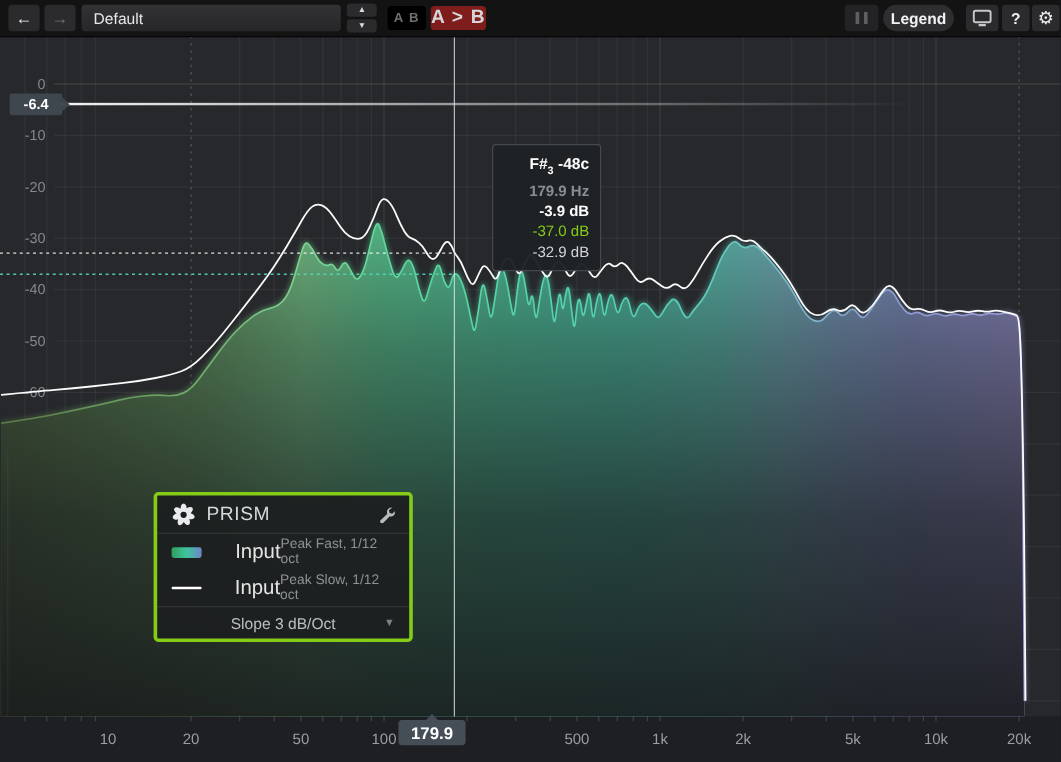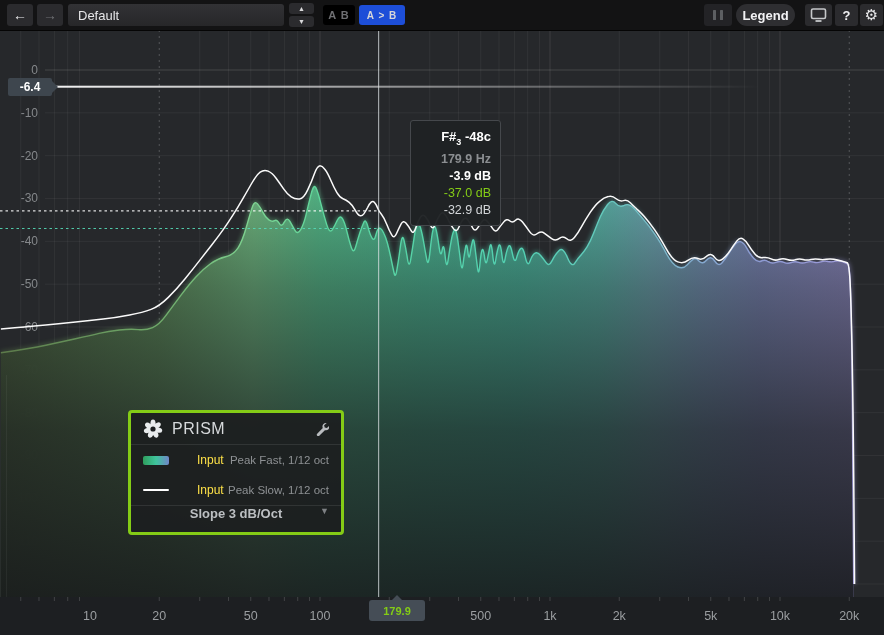--- a/index.html
+++ b/index.html
@@ -10,38 +10,38 @@
   .tbtn{position:absolute;top:4px;height:22px;background:#2b2b2e;border-radius:3px;color:#e8e8ea;
         display:flex;align-items:center;justify-content:center;font-size:12px;box-sizing:border-box;cursor:default;}
   .tb-back{left:7px;width:26px;font-size:14px;font-weight:bold;color:#e9e9eb;}
   .tb-fwd{left:37px;width:26px;font-size:14px;font-weight:bold;color:#6f7073;}
   .tb-preset{left:68px;width:216px;justify-content:flex-start;padding-left:10px;font-size:13px;color:#e6e6e8;
              background:linear-gradient(#323235,#272729);}
   .tb-stepper{position:absolute;left:289px;top:3px;width:25px;height:24px;display:flex;flex-direction:column;gap:2px;}
   .step-half{width:25px;height:11px;background:#2b2b2e;border-radius:3px;display:flex;align-items:center;justify-content:center;
              font-size:7px;color:#d9d9db;}
   .tb-ab{left:323px;top:5px;width:32px;height:20px;background:#000000;color:#6e6f72;font-size:11px;font-weight:bold;letter-spacing:1px;}
-  .tb-atob{left:359px;top:5px;width:46px;height:20px;background:#1d4ed8;color:#d7d7d9;font-size:10px;font-weight:bold;letter-spacing:1px;}
+  .tb-atob{left:359px;top:5px;width:46px;height:20px;background:#7f1d1d;color:#d7d7d9;font-size:16px;font-weight:bold;letter-spacing:1px;}
   .tb-pause{left:704px;width:28px;background:#232326;}
   .pause-bar{display:inline-block;width:3px;height:10px;background:#5d5f62;margin:0 2px;border-radius:0.5px;}
   .tb-legend{left:736px;width:59px;color:#f2f2f4;font-weight:bold;font-size:13px;background:#2e2e31;border-radius:11px;}
   .tb-monitor{left:805px;width:27px;}
   .tb-help{left:835px;width:23px;font-weight:bold;font-size:13px;color:#f0f0f2;}
   .tb-gear{left:860px;width:23px;font-size:15px;color:#e8e8ea;}
   
   #chart{position:absolute;left:0;top:0;z-index:1;}
   #chart text{font-family:"Liberation Sans","DejaVu Sans",sans-serif;}
   
   .db-badge{position:absolute;left:8px;top:78px;width:44px;height:18px;background:#3e464e;border-radius:2px;
             color:#ffffff;font-size:12px;font-weight:bold;display:flex;align-items:center;justify-content:center;z-index:12;}
   .db-badge:after{content:"";position:absolute;right:-6px;top:50%;margin-top:-6px;border-left:6px solid #3e464e;
             border-top:6px solid transparent;border-bottom:6px solid transparent;}
   
-  .freq-badge{position:absolute;left:369px;top:600px;width:56px;height:21px;background:#454d56;border-radius:3px;
-            color:#84cc16;font-size:11px;font-weight:bold;display:flex;align-items:center;justify-content:center;z-index:12;}
+  .freq-badge{position:absolute;left:332px;top:600px;width:56px;height:21px;background:#454d56;border-radius:3px;
+            color:#ffffff;font-size:14px;font-weight:bold;display:flex;align-items:center;justify-content:center;z-index:12;}
   .freq-badge:before{content:"";position:absolute;top:-5px;left:50%;margin-left:-5px;border-bottom:5px solid #454d56;
             border-left:5px solid transparent;border-right:5px solid transparent;}
   
   .tooltip{position:absolute;left:410px;top:120px;width:74px;background:rgba(31,34,36,0.97);border:1px solid #45484c;
            border-radius:3px;padding:7px 9px 6px 6px;text-align:right;z-index:20;}
   .tooltip div{line-height:17px;white-space:nowrap;}
   .tt-note{color:#ffffff;font-weight:bold;font-size:13px;}
   .tt-note sub{font-size:9px;}
   .tt-freq{color:#8b8e91;font-weight:bold;font-size:12.5px;}
   .tt-main{color:#ffffff;font-weight:bold;font-size:12.5px;}
@@ -49,23 +49,23 @@
   .tt-slow{color:#d3d6d9;font-size:12.5px;}
   
   .panel{position:absolute;left:128px;top:410px;width:216px;background:rgba(28,30,32,0.92);border:3px solid #84cc16;
          border-radius:4px;z-index:20;box-sizing:border-box;}
   .lp-header{height:31px;display:flex;align-items:center;padding:0 12px;border-bottom:1px solid rgba(255,255,255,0.09);}
   .lp-title{margin-left:9px;font-size:16px;color:#d6d9db;letter-spacing:0.5px;}
   .lp-wrench{margin-left:auto;display:flex;}
   .lp-row{height:30px;display:flex;align-items:center;padding:0 12px;}
   .sw-fast{width:26px;height:9px;border-radius:2px;background:linear-gradient(90deg,#2f9e5d,#3fc49c,#6f86c8);}
   .sw-slow{width:26px;height:2.5px;background:#ffffff;border-radius:1px;}
-  .lp-name{margin-left:28px;font-size:12px;color:#fde047;}
+  .lp-name{margin-left:28px;font-size:17px;color:#e5e5e5;}
   .lp-mode{margin-left:auto;font-size:11.5px;color:#8e9194;}
-  .lp-footer{height:26px;border-top:1px solid rgba(255,255,255,0.09);display:flex;justify-content:center;position:relative;font-weight:bold;}
+  .lp-footer{height:26px;border-top:1px solid rgba(255,255,255,0.09);display:flex;align-items:center;justify-content:center;position:relative;}
   .lp-slope{font-size:13px;color:#bcbfc2;}
   .lp-caret{position:absolute;right:12px;font-size:9px;color:#7e8184;}
 </style>
 </head>
 <body>
 
 <div class="app">
 
   <svg id="chart" width="884" height="635">
     <defs>

